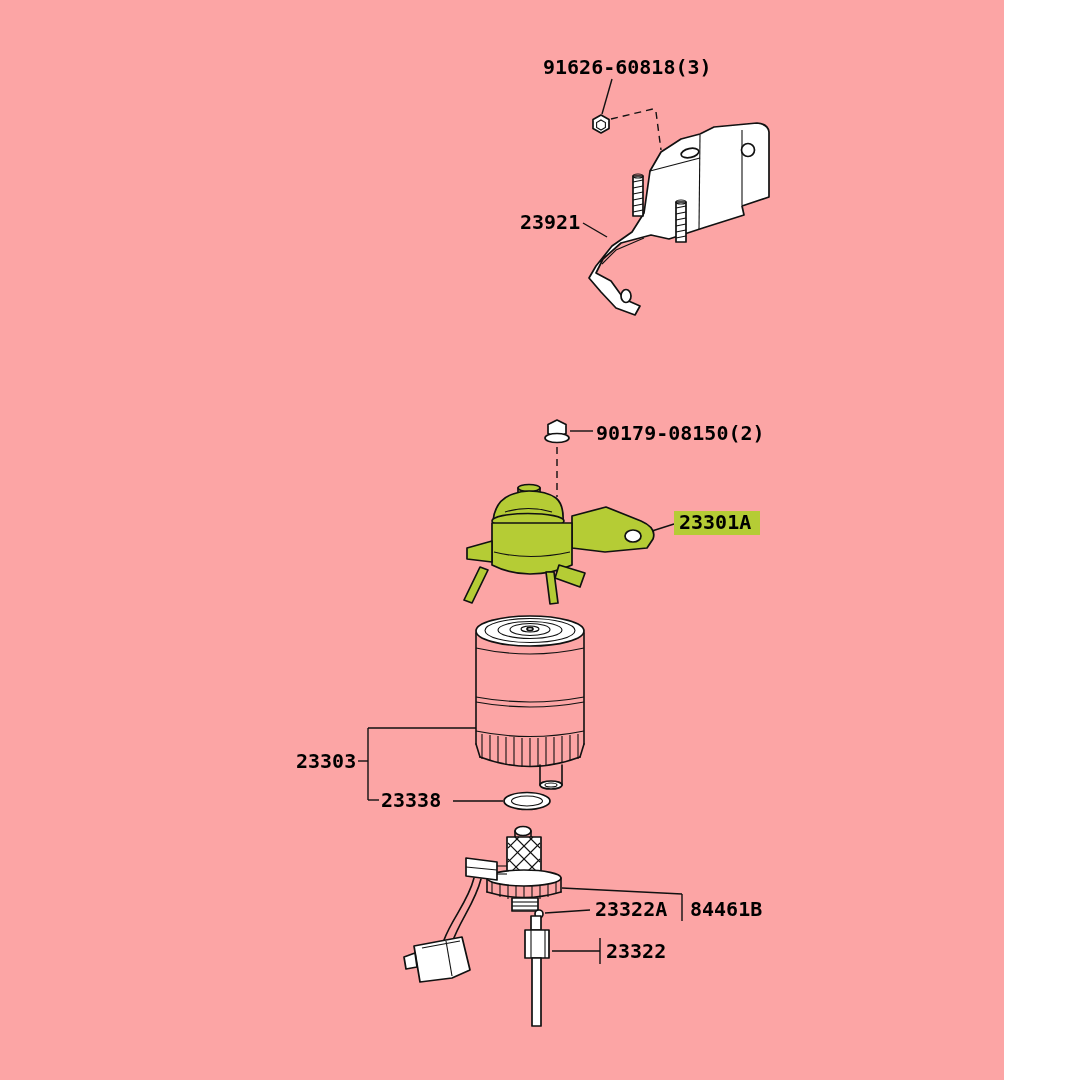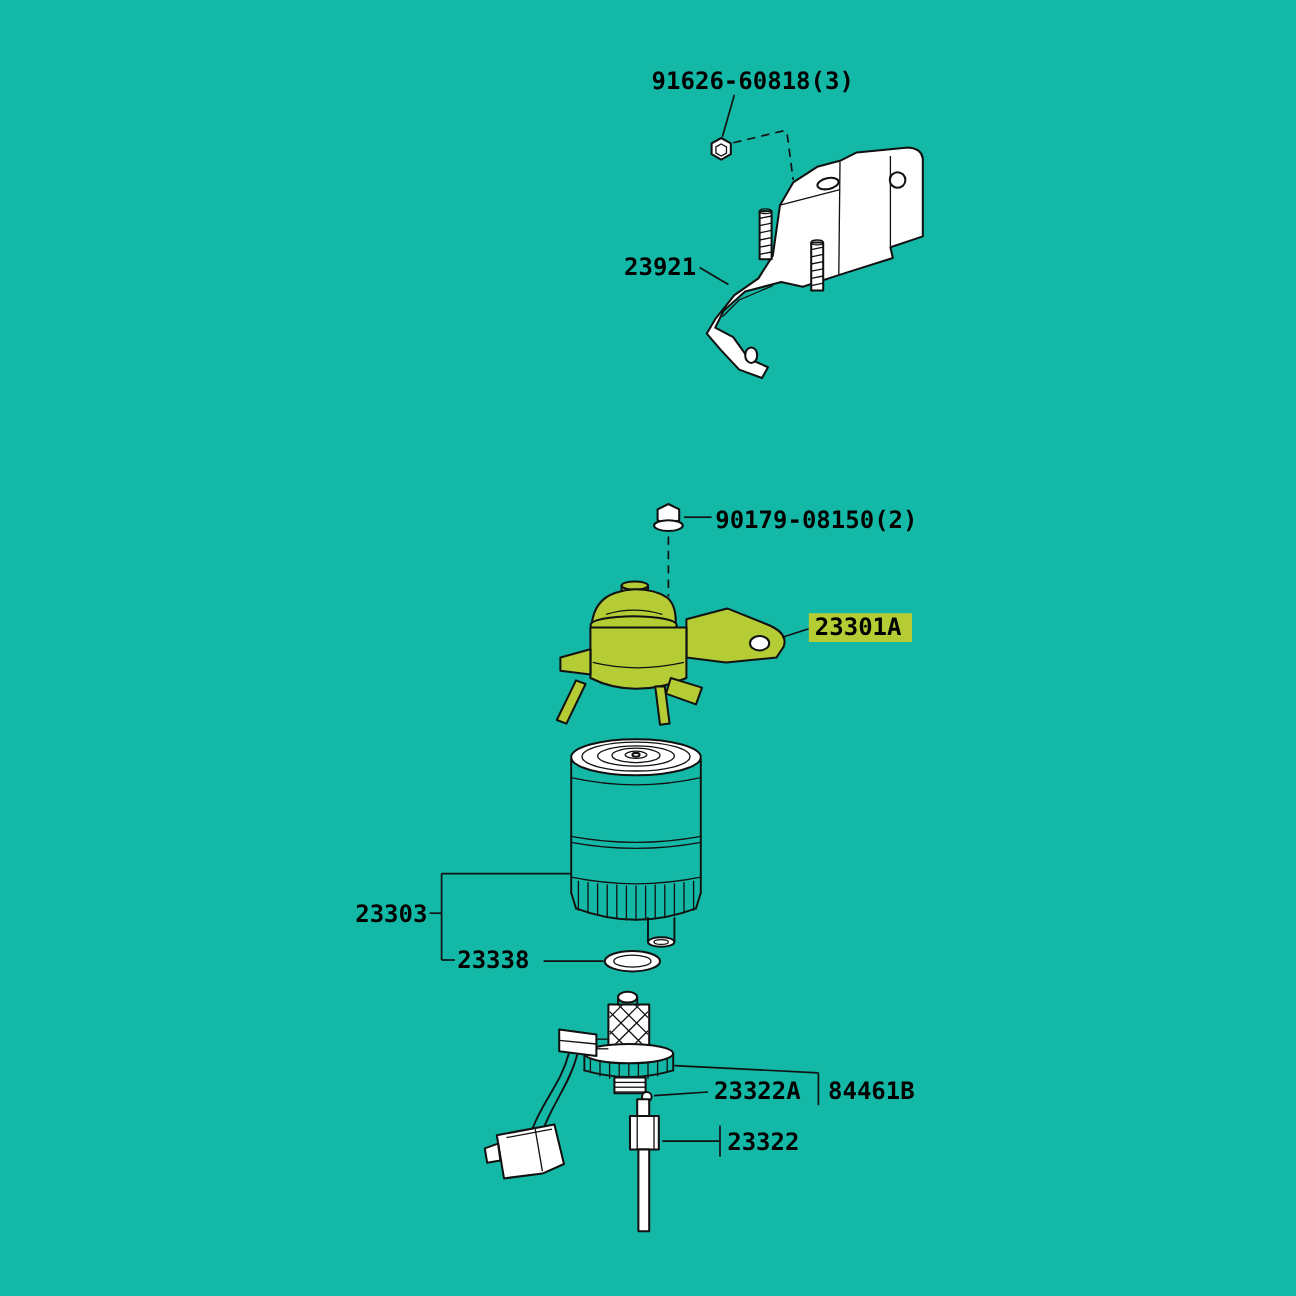--- a/index.html
+++ b/index.html
@@ -1,16 +1,16 @@
 <!DOCTYPE html>
 <html><head>
 <meta charset="utf-8">
 <style>
   html,body{margin:0;padding:0;background:#ffffff;}
-  .stage{position:relative;width:1080px;height:1080px;background:#14b8a6;overflow:hidden;
+  .stage{position:relative;width:1004px;height:1080px;background:#fca5a5;overflow:hidden;
          font-family:"DejaVu Sans Mono",monospace;}
   svg{position:absolute;left:0;top:0;}
   .pn{font-family:"DejaVu Sans Mono",monospace;font-weight:700;font-size:20px;fill:#000;}
   .outline{fill:#ffffff;stroke:#111;stroke-width:1.7;stroke-linejoin:round;}
   .line{fill:none;stroke:#111;stroke-width:1.6;stroke-linejoin:round;stroke-linecap:round;}
   .thin{fill:none;stroke:#111;stroke-width:1.1;}
   .leader{fill:none;stroke:#111;stroke-width:1.4;}
   .dashed{fill:none;stroke:#111;stroke-width:1.4;stroke-dasharray:7 5;}
   .greenpart{stroke:#111;stroke-width:1.7;stroke-linejoin:round;}
 </style>

